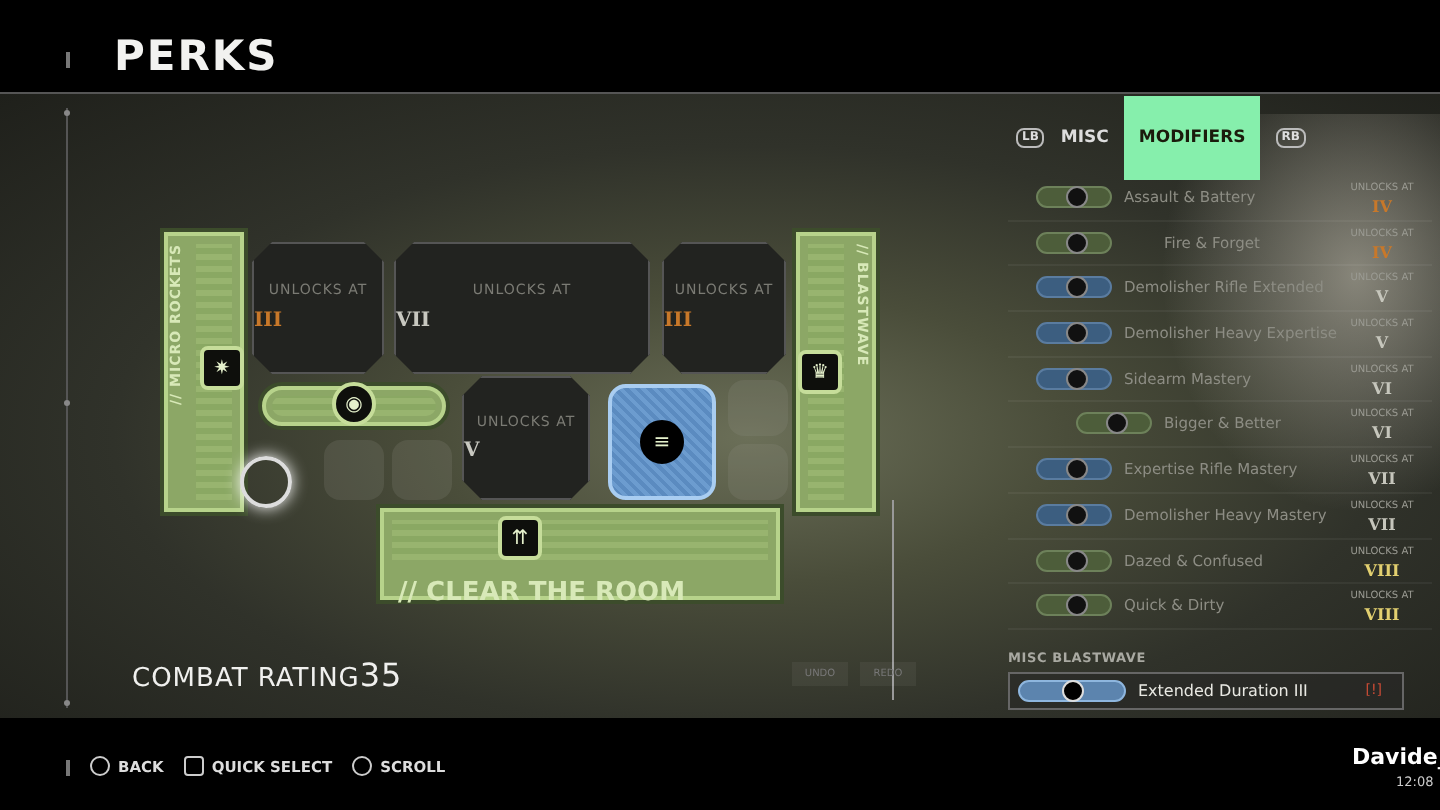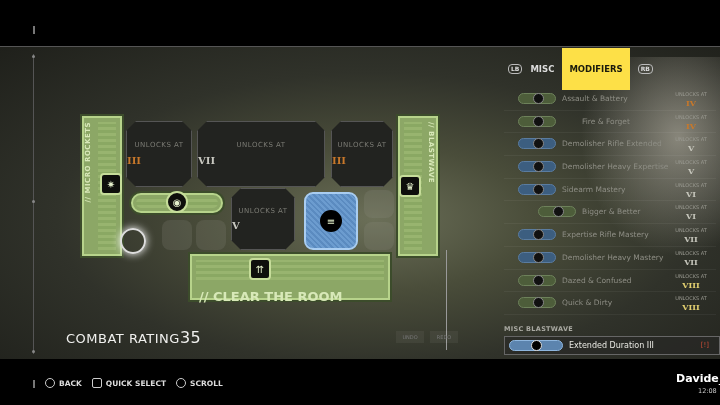--- a/index.html
+++ b/index.html
@@ -29,52 +29,53 @@
 .blue{position:absolute;left:304px;top:192px;width:54px;height:58px;background:repeating-linear-gradient(45deg,#6c9ccf 0 2px,#5b8bc0 2px 4px);border:2px solid #a9cdf1;border-radius:9px}
 .blue .hex{background:#000;border-color:#000;border-radius:50%;left:14px;top:16px}
 .mrkr{position:absolute;left:120px;top:228px;width:26px;height:26px;border-radius:50%;border:2px solid #ddd;box-shadow:0 0 8px #fff}
 .combat{position:absolute;left:66px;top:328px;font-size:13px;letter-spacing:.5px;color:#f0f0ee}
 .combat b{font-size:16px;font-weight:normal}
 .smallbtn{position:absolute;top:331px;width:28px;height:12px;background:rgba(255,255,255,.05);font-size:5px;color:#777;text-align:center;line-height:12px}
 .rightpanel{position:absolute;left:500px;top:55px;width:220px;height:305px}
 .tabs{position:absolute;left:8px;top:6px;height:16px;display:flex;align-items:center;gap:8px;font-size:8.5px;font-weight:bold}
 .tabicon{font-size:6px;color:#ddd;border:1px solid #bbb;border-radius:4px;padding:0 2px;line-height:8px}
 .tab{color:#ddd}
-.tab.active{background:#fde047;color:#1b1b0c;padding:16px 7px}
+.tab.active{background:#86efac;color:#1b1b0c;padding:16px 7px}
 .perklist{position:absolute;left:4px;top:33px;width:212px}
 .perk{position:relative;height:22.7px;border-bottom:1px solid rgba(255,255,255,.05)}
 .pill{position:absolute;left:14px;top:5px;width:38px;height:11px;border-radius:6px}
 .pill.green{background:#4d5d3a;border:1px solid #6d815a}
 .pill.blueish{background:#3c5e80;border:1px solid #5a7ca0}
 .pill .dot{position:absolute;left:14px;top:-1px;width:11px;height:11px;border-radius:50%;background:#111;border:1px solid #888}
 .perk .name{position:absolute;left:58px;top:6px;font-size:7.5px;color:#8d8d84}
 .perk .ua{position:absolute;right:6px;top:3px;font-size:5px;color:#9a9a92;width:38px;text-align:center}
 .perk .rk{position:absolute;right:6px;top:10px;width:38px;text-align:center;font-family:"DejaVu Serif",serif;font-weight:bold;font-size:8px}
 .rk.orange{color:#c8782a}
 .rk.grey{color:#c6c6bc}
 .rk.gold{color:#e3d070}
 .misc{position:absolute;left:4px;top:270px;font-size:6.5px;color:#a9a9a2;font-weight:bold;letter-spacing:.3px}
-.miscrow{position:absolute;left:4px;top:281px;width:216px;height:19px;background:rgba(40,40,38,.6);border:1px solid #666}
+.miscrow{position:absolute;left:4px;top:281px;width:198px;height:19px;background:rgba(40,40,38,.6);border:1px solid #666}
 .miscrow .pill{left:4px;top:3px;width:54px;height:11px;background:#5c84ae;border:1px solid #8eb6de}
 .miscrow .pill .dot{left:21px;background:#000;border-color:#ddd}
 .miscrow .name{position:absolute;left:64px;top:4px;font-size:8px;color:#e8e8e2}
 .miscrow .tag{position:absolute;right:10px;top:4px;font-size:7px;color:#c84b35}
 .footer{position:absolute;left:0;top:360px;width:720px;height:45px;background:#000}
 .hints{position:absolute;left:33px;top:18px;display:flex;gap:10px;align-items:flex-end;font-size:7.5px;font-weight:bold;color:#ddd}
 .hint{display:flex;align-items:center;gap:4px}
 .hint .ic{width:10px;height:10px;border:1px solid #ccc;border-radius:50%}
 .user{position:absolute;left:676px;top:12px;font-size:11px;font-weight:bold;color:#fff;white-space:nowrap}
 .clock{position:absolute;left:698px;top:27px;font-size:6.5px;color:#ccc}
 </style>
 </head>
 <body>
 
 <div id="root">
   <div class="topbar">
     <div class="tick"></div>
+    <div class="title">PERKS</div>
   </div>
 
   <div class="main"></div>
   <div class="vline"></div>
   <div class="vdot" style="top:55px"></div>
   <div class="vdot" style="top:200px"></div>
   <div class="vdot" style="top:350px"></div>
   <div class="rvline"></div>
 
 

